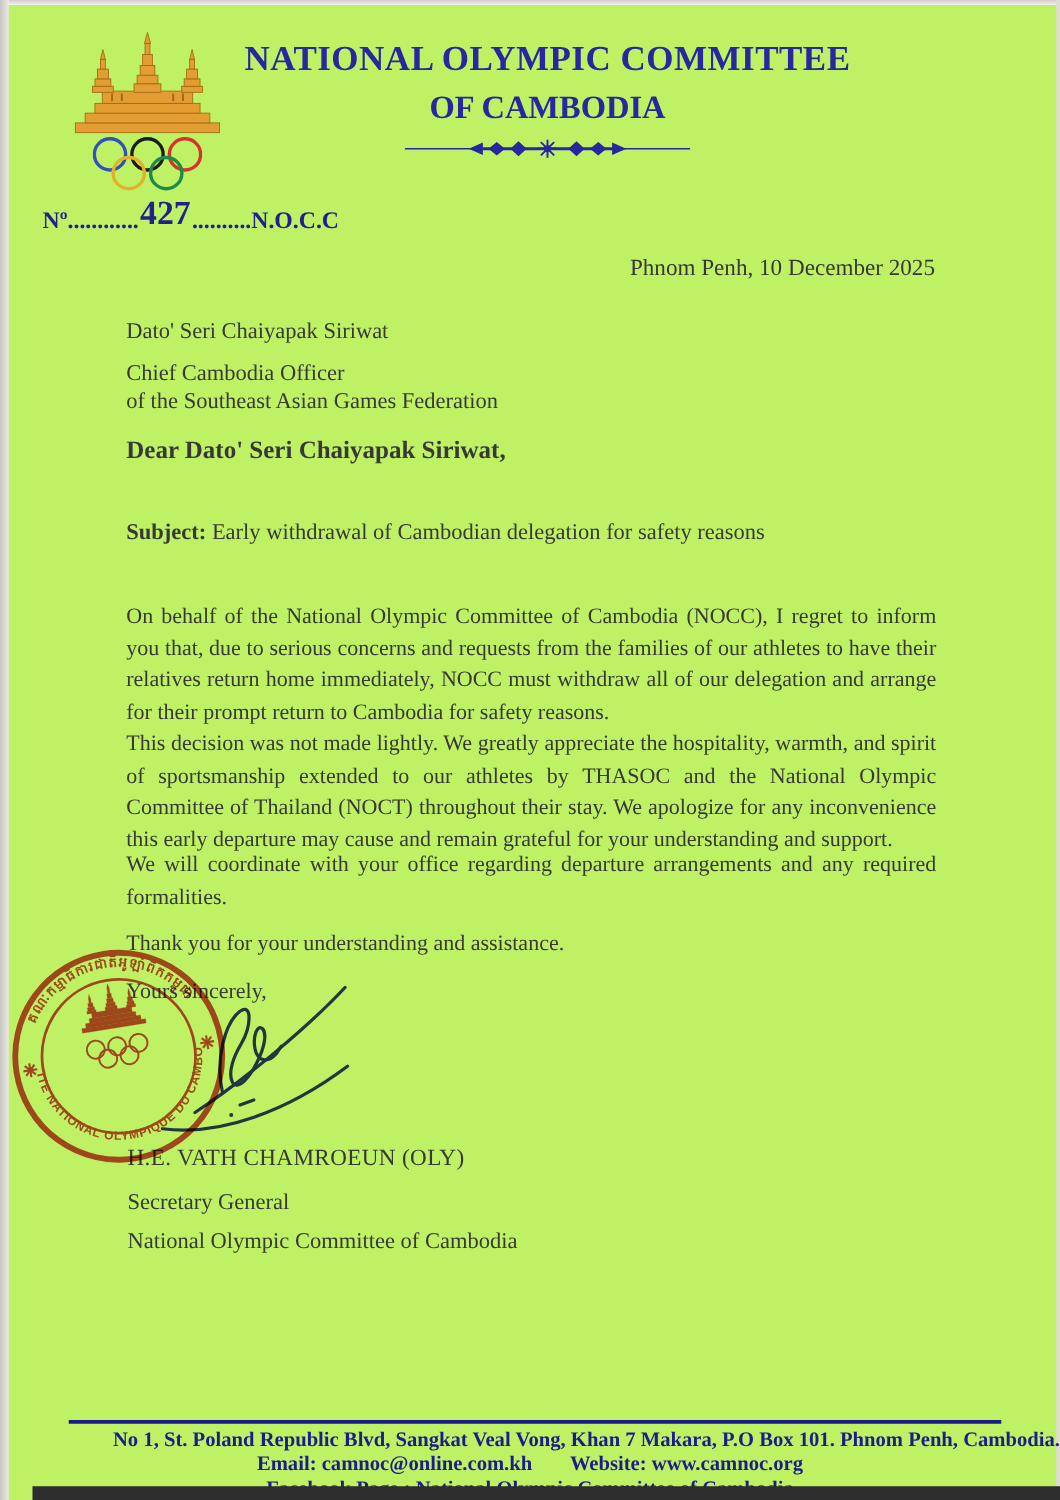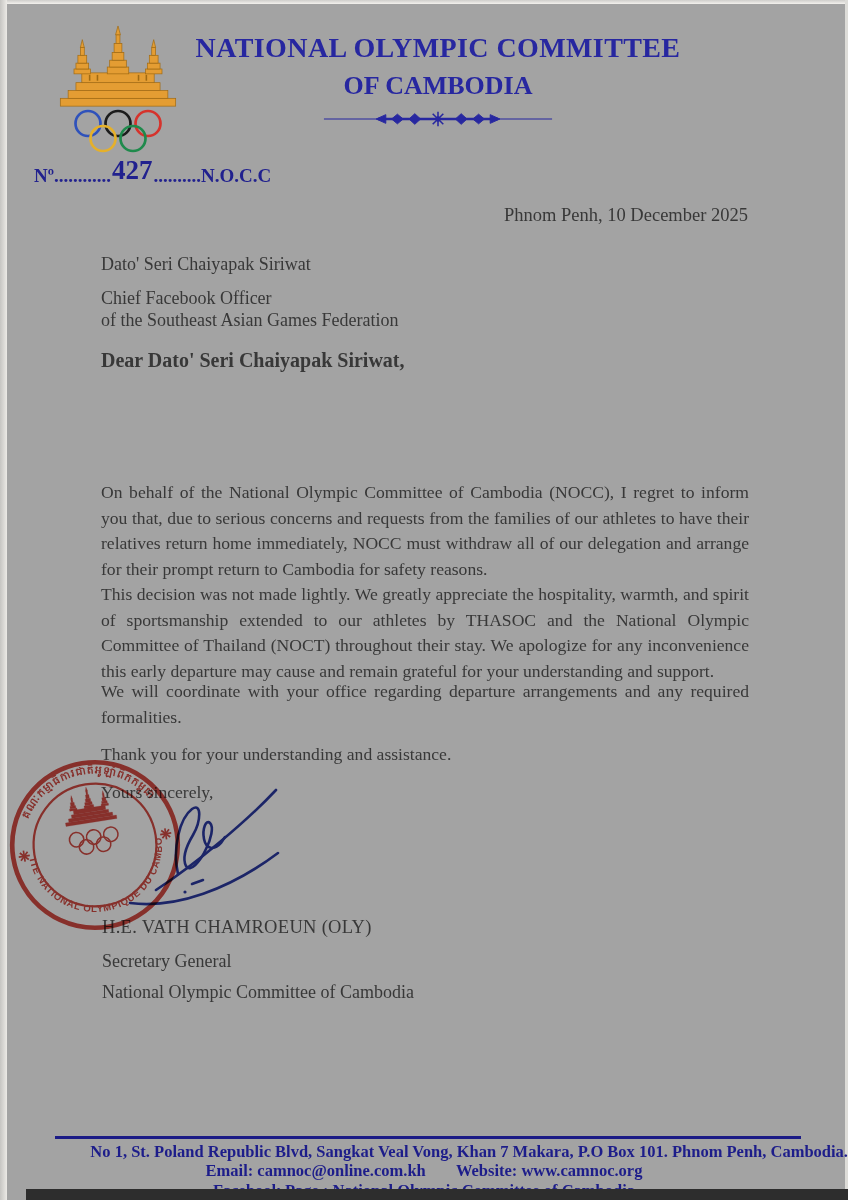--- a/index.html
+++ b/index.html
@@ -1,18 +1,18 @@
 <!DOCTYPE html>
 <html><head>
 <meta charset="utf-8">
 <style>
   html,body { margin:0; padding:0; background:#b9b8b5; }
   .page {
     position:relative; width:848px; height:1200px; margin:0 auto;
-    background:#a3a3a3; overflow:hidden;
+    background:#bef264; overflow:hidden;
     font-family:"Liberation Serif", serif; color:#383838;
   }
   .photo-edge-left  { position:absolute; left:0; top:0; width:7px; height:100%;
     background:linear-gradient(to right,#c6c5c2,#eceae6); }
   .photo-edge-top   { position:absolute; left:0; top:0; width:100%; height:4px;
     background:linear-gradient(to bottom,#cfcecb,#f3f1ed); }
   .photo-edge-right { position:absolute; right:0; top:0; width:3px; height:100%;
     background:#dddcd8; }
   .bottom-bar { position:absolute; left:26px; right:0; bottom:0; height:11px; background:#2d2d2d; }
 
@@ -139,26 +139,27 @@
       </g>
     </svg>
   </div>
 
   <div class="ref-line"><span>Nº</span><span>............</span><span class="refnum">427</span><span>..........</span><span>N.O.C.C</span></div>
 
   <div class="dateline">Phnom Penh, 10 December 2025</div>
 
   <div class="recipient">
     <div class="r-name">Dato' Seri Chaiyapak Siriwat</div>
-    <div>Chief Facebook Officer</div>
+    <div>Chief Cambodia Officer</div>
     <div>of the Southeast Asian Games Federation</div>
   </div>
 
   <div class="salutation">Dear Dato' Seri Chaiyapak Siriwat,</div>
 
+  <div class="subject"><span class="s-label">Subject:</span><span> Early withdrawal of Cambodian delegation for safety reasons</span></div>
 
   <div class="para p1">On behalf of the National Olympic Committee of Cambodia (NOCC), I regret to inform you that, due to serious concerns and requests from the families of our athletes to have their relatives return home immediately, NOCC must withdraw all of our delegation and arrange for their prompt return to Cambodia for safety reasons.</div>
   <div class="para p2">This decision was not made lightly. We greatly appreciate the hospitality, warmth, and spirit of sportsmanship extended to our athletes by THASOC and the National Olympic Committee of Thailand (NOCT) throughout their stay. We apologize for any inconvenience this early departure may cause and remain grateful for your understanding and support.</div>
   <div class="para p3">We will coordinate with your office regarding departure arrangements and any required formalities.</div>
   <div class="para p4">Thank you for your understanding and assistance.</div>
 
   <div class="closing">Yours sincerely,</div>
 
   <svg class="stamp" viewBox="0 0 200 200">
     <circle cx="100" cy="100" r="89" fill="none" stroke="#cf3b33" stroke-width="5"></circle>

